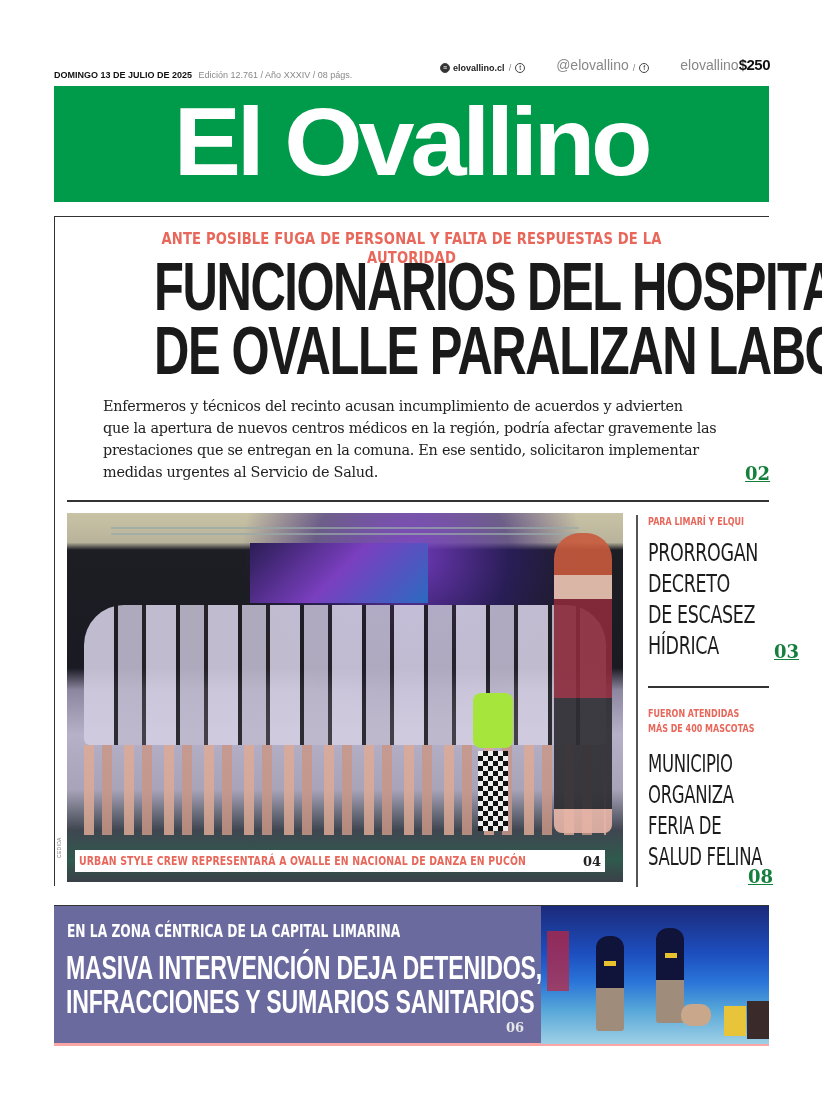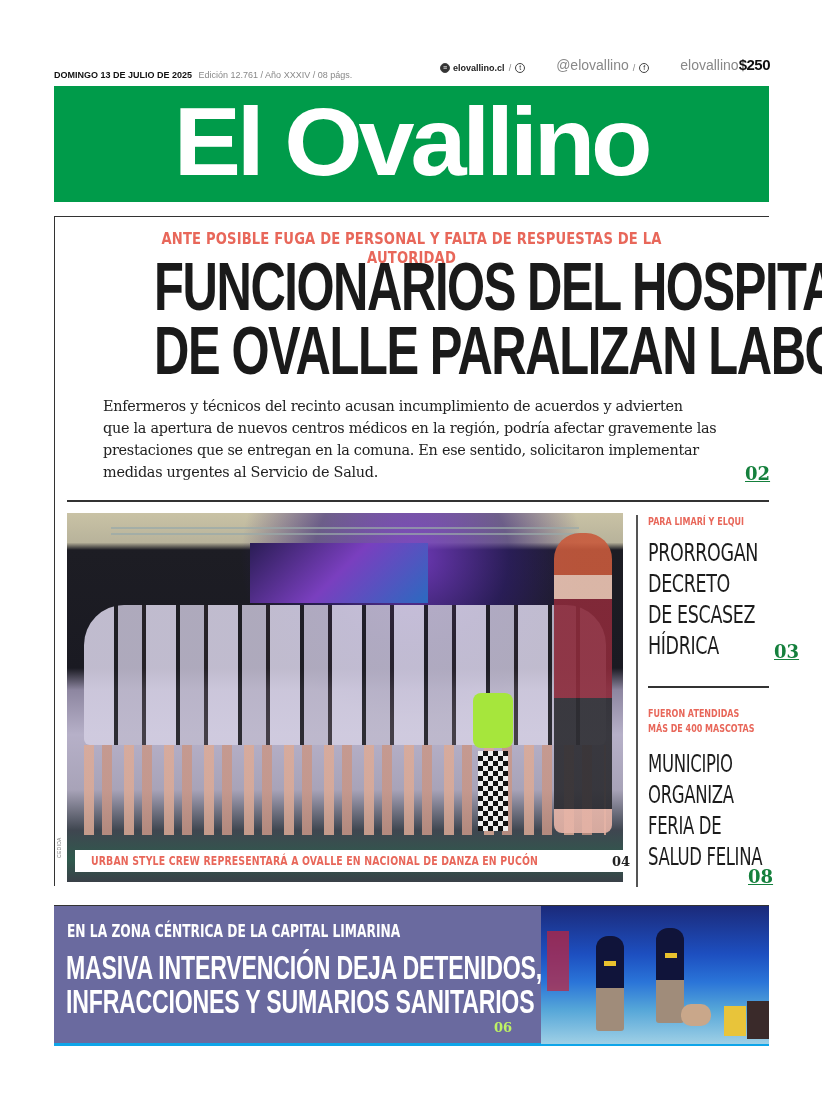--- a/index.html
+++ b/index.html
@@ -47,45 +47,45 @@
   .photo .screen { position: absolute; top: 30px; left: 33%; width: 32%; height: 60px; background: linear-gradient(135deg, #2a1d55, #7a3fbf 50%, #2b6ac0); }
   .photo .crowd { position: absolute; top: 92px; left: 3%; width: 94%; height: 140px; background:
       repeating-linear-gradient(90deg, rgba(210,205,225,0.9) 0 30px, rgba(30,30,35,0.9) 30px 34px, rgba(190,185,205,0.9) 34px 58px, rgba(40,35,40,0.8) 58px 62px);
       border-radius: 40px 40px 6px 6px; }
   .photo .legs { position: absolute; top: 232px; left: 3%; width: 94%; height: 90px; background:
       repeating-linear-gradient(90deg, rgba(220,170,150,0.85) 0 10px, transparent 10px 18px, rgba(200,150,135,0.85) 18px 28px, transparent 28px 40px); }
   .photo .lady { position: absolute; top: 20px; right: 2%; width: 58px; height: 300px; background: linear-gradient(180deg, #c85a3c 0 14%, #efc7b5 14% 22%, #8b2a3a 22% 55%, #2b2b30 55% 92%, #e7b5a8 92%); border-radius: 26px 26px 8px 8px; opacity: 0.9; }
   .photo .checks { position: absolute; top: 238px; left: 74%; width: 30px; height: 80px; background: repeating-conic-gradient(#111 0 25%, #eee 0 50%) 0 0/10px 10px; }
   .photo .green { position: absolute; top: 180px; left: 73%; width: 40px; height: 55px; background: #a6e63c; border-radius: 8px; }
 
-  .caption { position: absolute; top: 850px; left: 75px; height: 22px; background: #ffffff; padding: 2px 16px; display: flex; align-items: center; white-space: nowrap; gap: 17px; }
+  .caption { position: absolute; top: 850px; left: 75px; height: 22px; background: #ffffff; padding: 2px 4px; display: flex; align-items: center; white-space: nowrap; }
   .caption .ctext { font-family: "DejaVu Sans", sans-serif; font-weight: bold; color: #e8675a; font-size: 12px; display: inline-block; transform: scaleX(0.78); transform-origin: left; width: 490px; letter-spacing: 0.2px; }
   .caption .cpage { font-family: "DejaVu Serif", serif; font-weight: bold; font-size: 13px; color: #222; margin-left: 14px; text-align: center; }
 
   .credit { position: absolute; top: 858px; left: 56px; font-size: 5px; color: #777; transform: rotate(-90deg); transform-origin: left top; letter-spacing: 0.3px; }
 
   
   .side-rule { position: absolute; top: 515px; left: 636px; width: 1.5px; height: 372px; background: #555; }
   .side-kicker { position: absolute; font-family: "DejaVu Sans", sans-serif; font-weight: bold; color: #e8675a; font-size: 10px; line-height: 15px; transform: scaleX(0.8); transform-origin: left; white-space: nowrap; }
   .side-head { position: absolute; font-family: "Liberation Sans", sans-serif; color: #1c1c1c; font-size: 27px; line-height: 31px; white-space: nowrap; transform: scaleX(0.72); transform-origin: left; letter-spacing: -0.5px; }
   .side-head.light { font-weight: normal; font-family: "DejaVu Sans", sans-serif; font-size: 25px; transform: scaleX(0.66); letter-spacing: -0.5px; }
   .side-head.medium { font-weight: normal; font-family: "DejaVu Sans", sans-serif; font-size: 25px; transform: scaleX(0.7); }
   .s1-kicker { top: 514px; left: 648px; }
   .s1-head { top: 537px; left: 648px; }
   .s1-page { position: absolute; top: 641px; left: 748px; margin-left: 26px; }
   .side-sep { position: absolute; top: 686px; left: 648px; width: 121px; height: 1.5px; background: #333; }
   .s2-kicker { top: 706px; left: 648px; }
   .s2-head { top: 748px; left: 648px; }
   .s2-page { position: absolute; top: 866px; left: 748px; }
 
   
-  .promo { position: absolute; top: 905px; left: 54px; width: 715px; height: 141px; background: #6a6a9f; border-top: 1.5px solid #333; border-bottom: 3px solid #0ea5e9; }
+  .promo { position: absolute; top: 905px; left: 54px; width: 715px; height: 141px; background: #6a6a9f; border-top: 1.5px solid #333; border-bottom: 3px solid #fca5a5; }
   .promo .pkicker { position: absolute; top: 15px; left: 13px; font-family: "DejaVu Sans", sans-serif; font-weight: bold; color: #fff; font-size: 17px; transform: scaleX(0.72); transform-origin: left; white-space: nowrap; }
   .promo .phead { position: absolute; top: 44px; left: 12px; font-family: "Liberation Sans", sans-serif; font-weight: bold; color: #fff; font-size: 34px; line-height: 34px; white-space: nowrap; transform: scaleX(0.68); transform-origin: left; letter-spacing: -0.3px; }
-  .promo .ppage { position: absolute; top: 114px; left: 440px; font-family: "DejaVu Serif", serif; font-weight: bold; color: #bef264; font-size: 13px; }
+  .promo .ppage { position: absolute; top: 114px; left: 452px; font-family: "DejaVu Serif", serif; font-weight: bold; color: #e5e5e5; font-size: 13px; }
   .promo .pphoto { position: absolute; top: 0; left: 487px; width: 228px; height: 138px; overflow: hidden;
      background: linear-gradient(180deg, #1b2a7a 0%, #1d4fc0 35%, #2a74d8 55%, #55a6d8 75%, #9fd0e6 100%); }
   .pphoto .redglow { position: absolute; top: 25px; left: 6px; width: 22px; height: 60px; background: #c3243a; opacity: 0.7; }
   .pphoto .agent { position: absolute; width: 28px; height: 95px; background: linear-gradient(180deg, #10143a 0 55%, #a08c7a 55% 100%); border-radius: 12px 12px 3px 3px; }
   .pphoto .a1 { top: 30px; left: 55px; }
   .pphoto .a2 { top: 22px; left: 115px; }
   .pphoto .badge { position: absolute; width: 12px; height: 5px; background: #e7c12e; font-size: 4px; }
   .pphoto .b1 { top: 55px; left: 63px; }
   .pphoto .b2 { top: 47px; left: 124px; }
   .pphoto .dog { position: absolute; top: 98px; left: 140px; width: 30px; height: 22px; background: #c9a78a; border-radius: 10px; }

